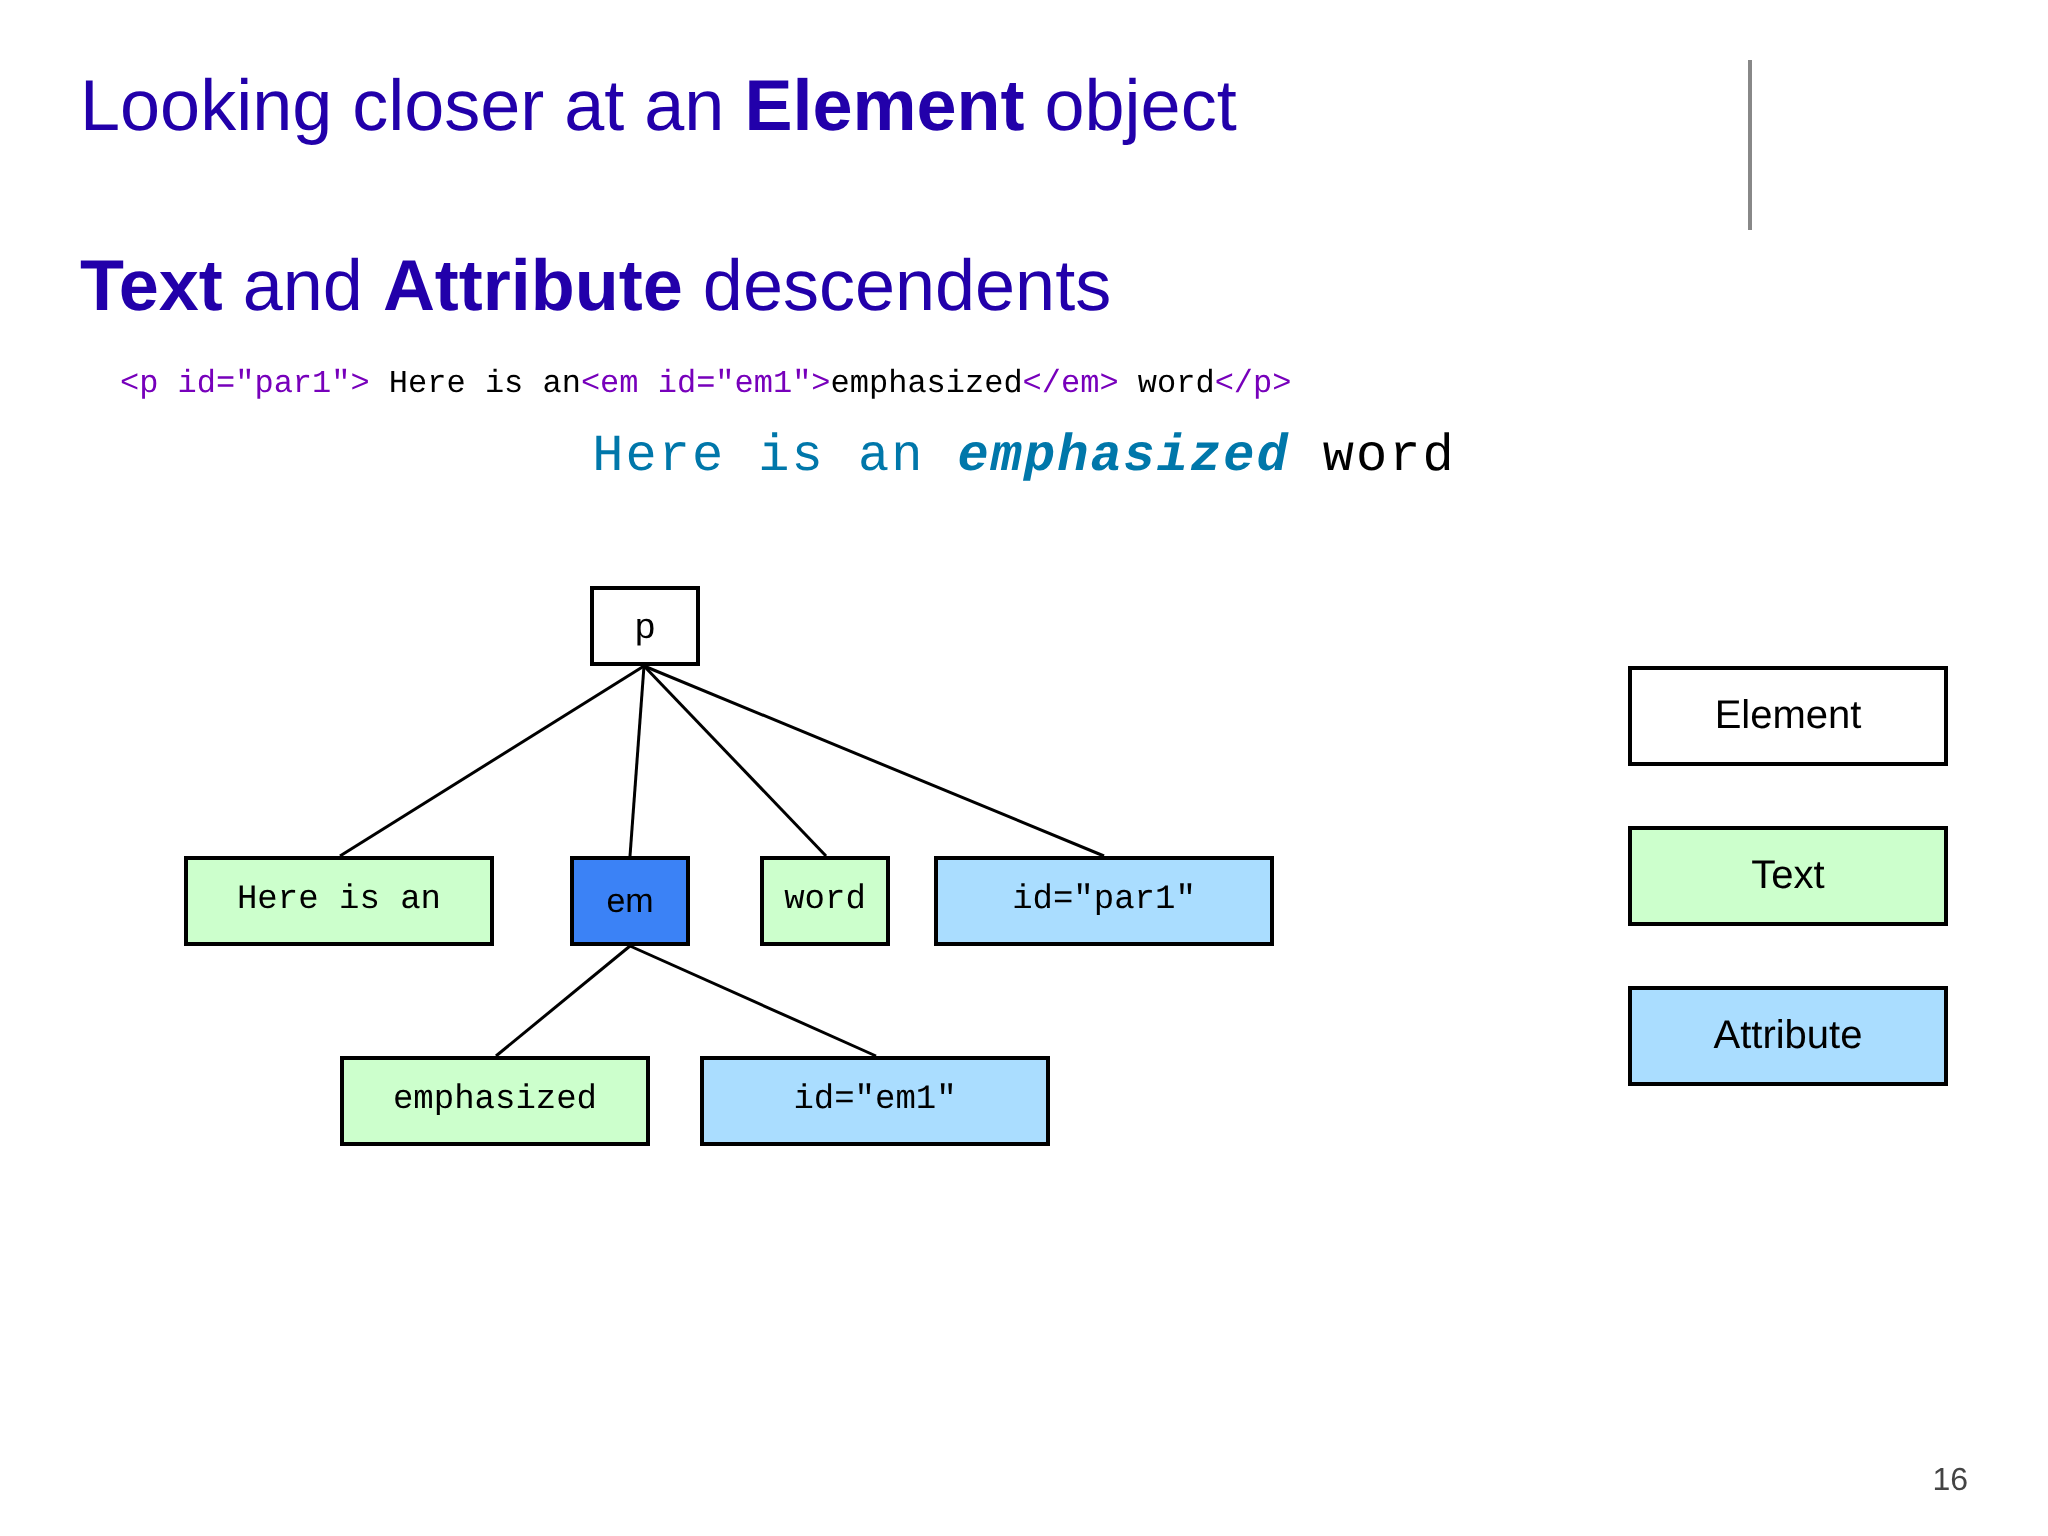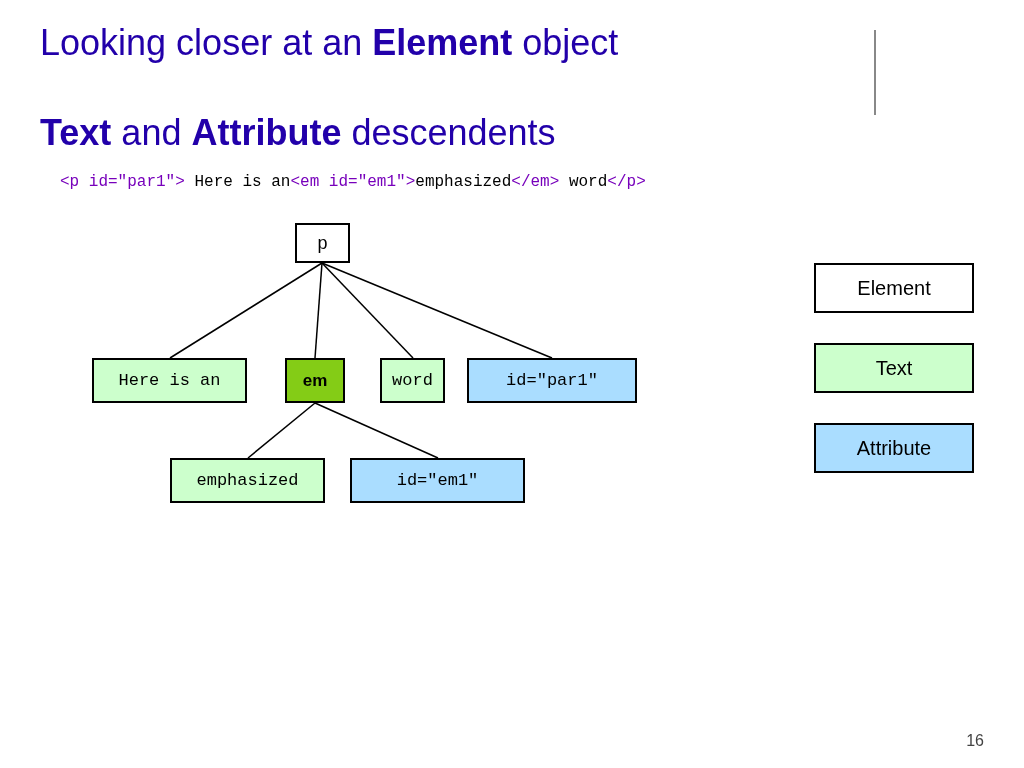--- a/index.html
+++ b/index.html
@@ -8,21 +8,21 @@
       height: 768px;
       background: white;
       font-family: Arial, sans-serif;
       overflow: hidden;
       position: relative;
     }
 
     .slide {
       width: 1024px;
       height: 768px;
-      padding: 20px 40px 20px 40px;
+      padding: 30px 40px 20px 40px;
       position: relative;
     }
 
     
     .header {
       display: flex;
       align-items: flex-start;
       justify-content: space-between;
       margin-bottom: 18px;
     }
@@ -135,27 +135,26 @@
       font-family: 'Courier New', monospace;
     }
 
     .node-em {
       position: absolute;
       left: 245px;
       top: 155px;
       width: 60px;
       height: 45px;
       border: 2px solid black;
-      background: #84cc16;
-      display: flex;
-      align-items: center;
-      justify-content: center;
-      font-size: 17px;
-      font-family: Arial, sans-serif;
-      font-weight: bold;
+      background: #3b82f6;
+      display: flex;
+      align-items: center;
+      justify-content: center;
+      font-size: 17px;
+      font-family: Arial, sans-serif;
     }
 
     .node-word {
       position: absolute;
       left: 340px;
       top: 155px;
       width: 65px;
       height: 45px;
       border: 2px solid black;
       background: #ccffcc;
@@ -290,20 +289,23 @@
       <span class="bold">Text</span><span> and </span><span class="bold">Attribute</span><span> descendents</span>
     </div>
 
     <div class="header-divider"></div>
   </div>
 
   <div class="code-line">
     <span class="code-purple">&lt;p id="par1"&gt;</span><span class="code-black"> Here is an</span><span class="code-purple">&lt;em id="em1"&gt;</span><span class="code-black">emphasized</span><span class="code-purple">&lt;/em&gt;</span><span class="code-black"> word</span><span class="code-purple">&lt;/p&gt;</span>
   </div>
 
+  <div class="rendered-output">
+    <span>Here is an </span><span class="emphasized">emphasized</span><span class="normal"> word</span>
+  </div>
 
   <div class="diagram-area">
 
     <svg class="tree-svg">
 
       <line x1="282" y1="60" x2="130" y2="155" stroke="black" stroke-width="1.5"></line>
 
       <line x1="282" y1="60" x2="275" y2="155" stroke="black" stroke-width="1.5"></line>
 
       <line x1="282" y1="60" x2="373" y2="155" stroke="black" stroke-width="1.5"></line>

